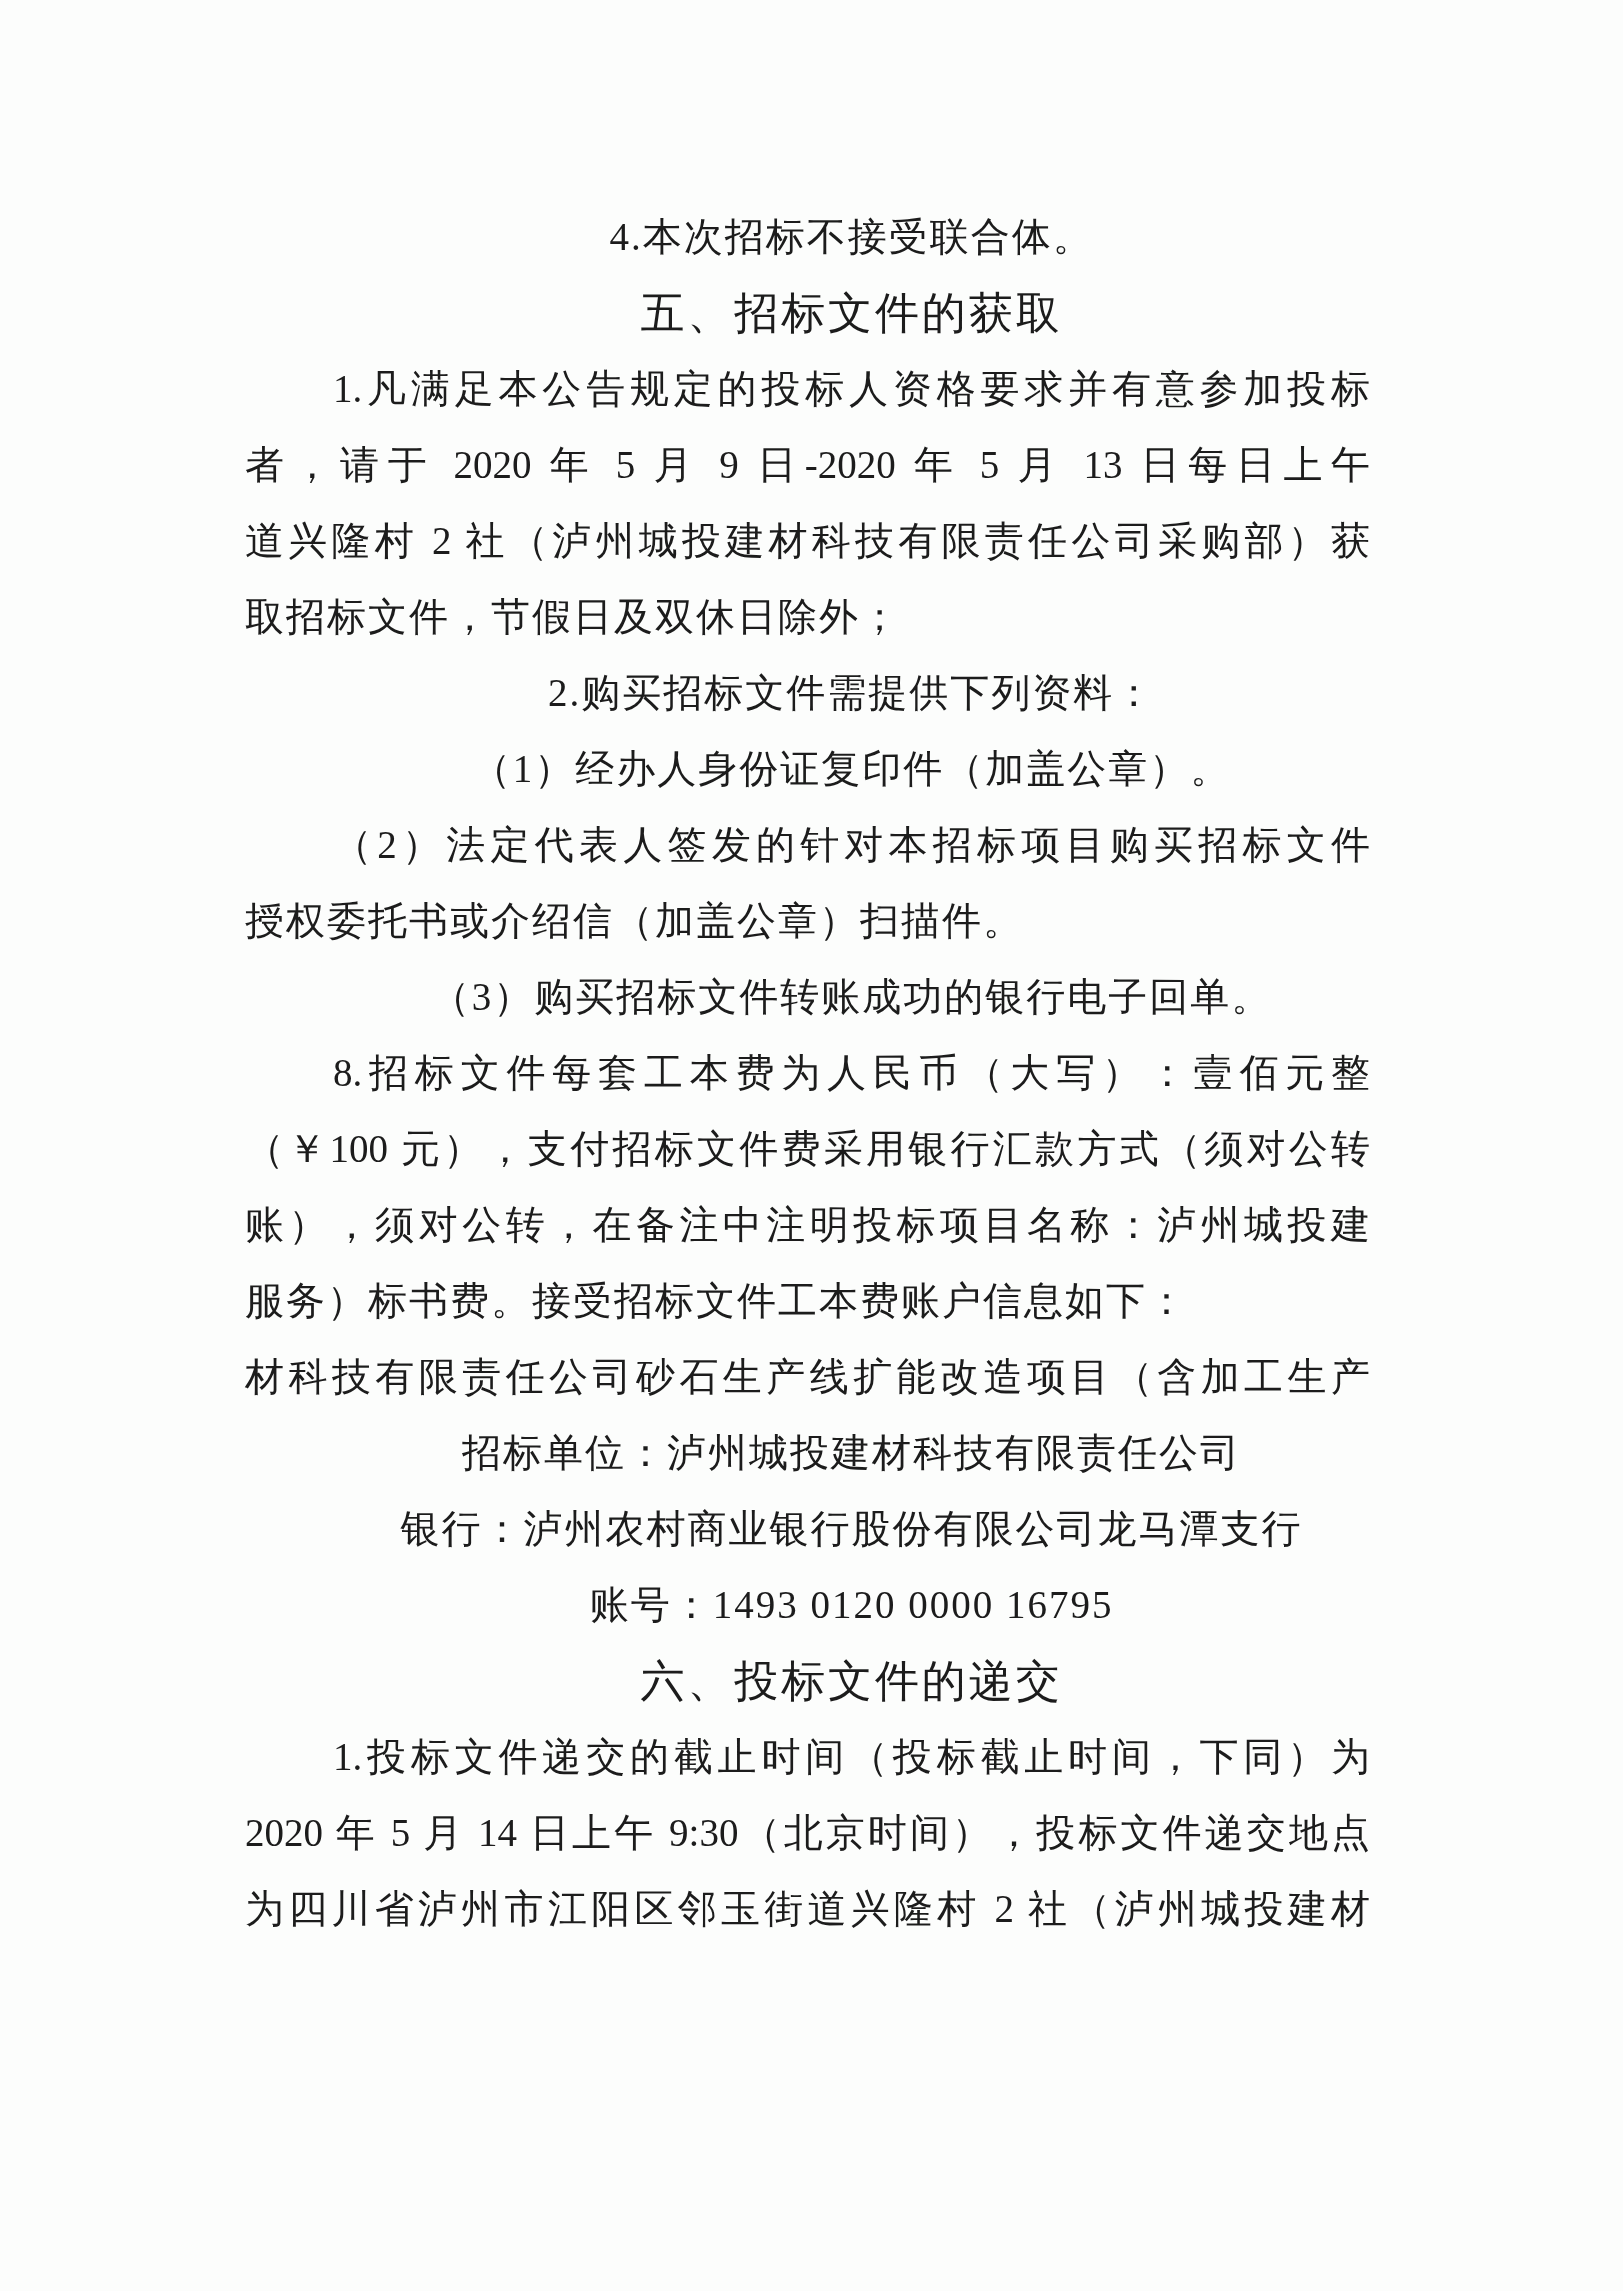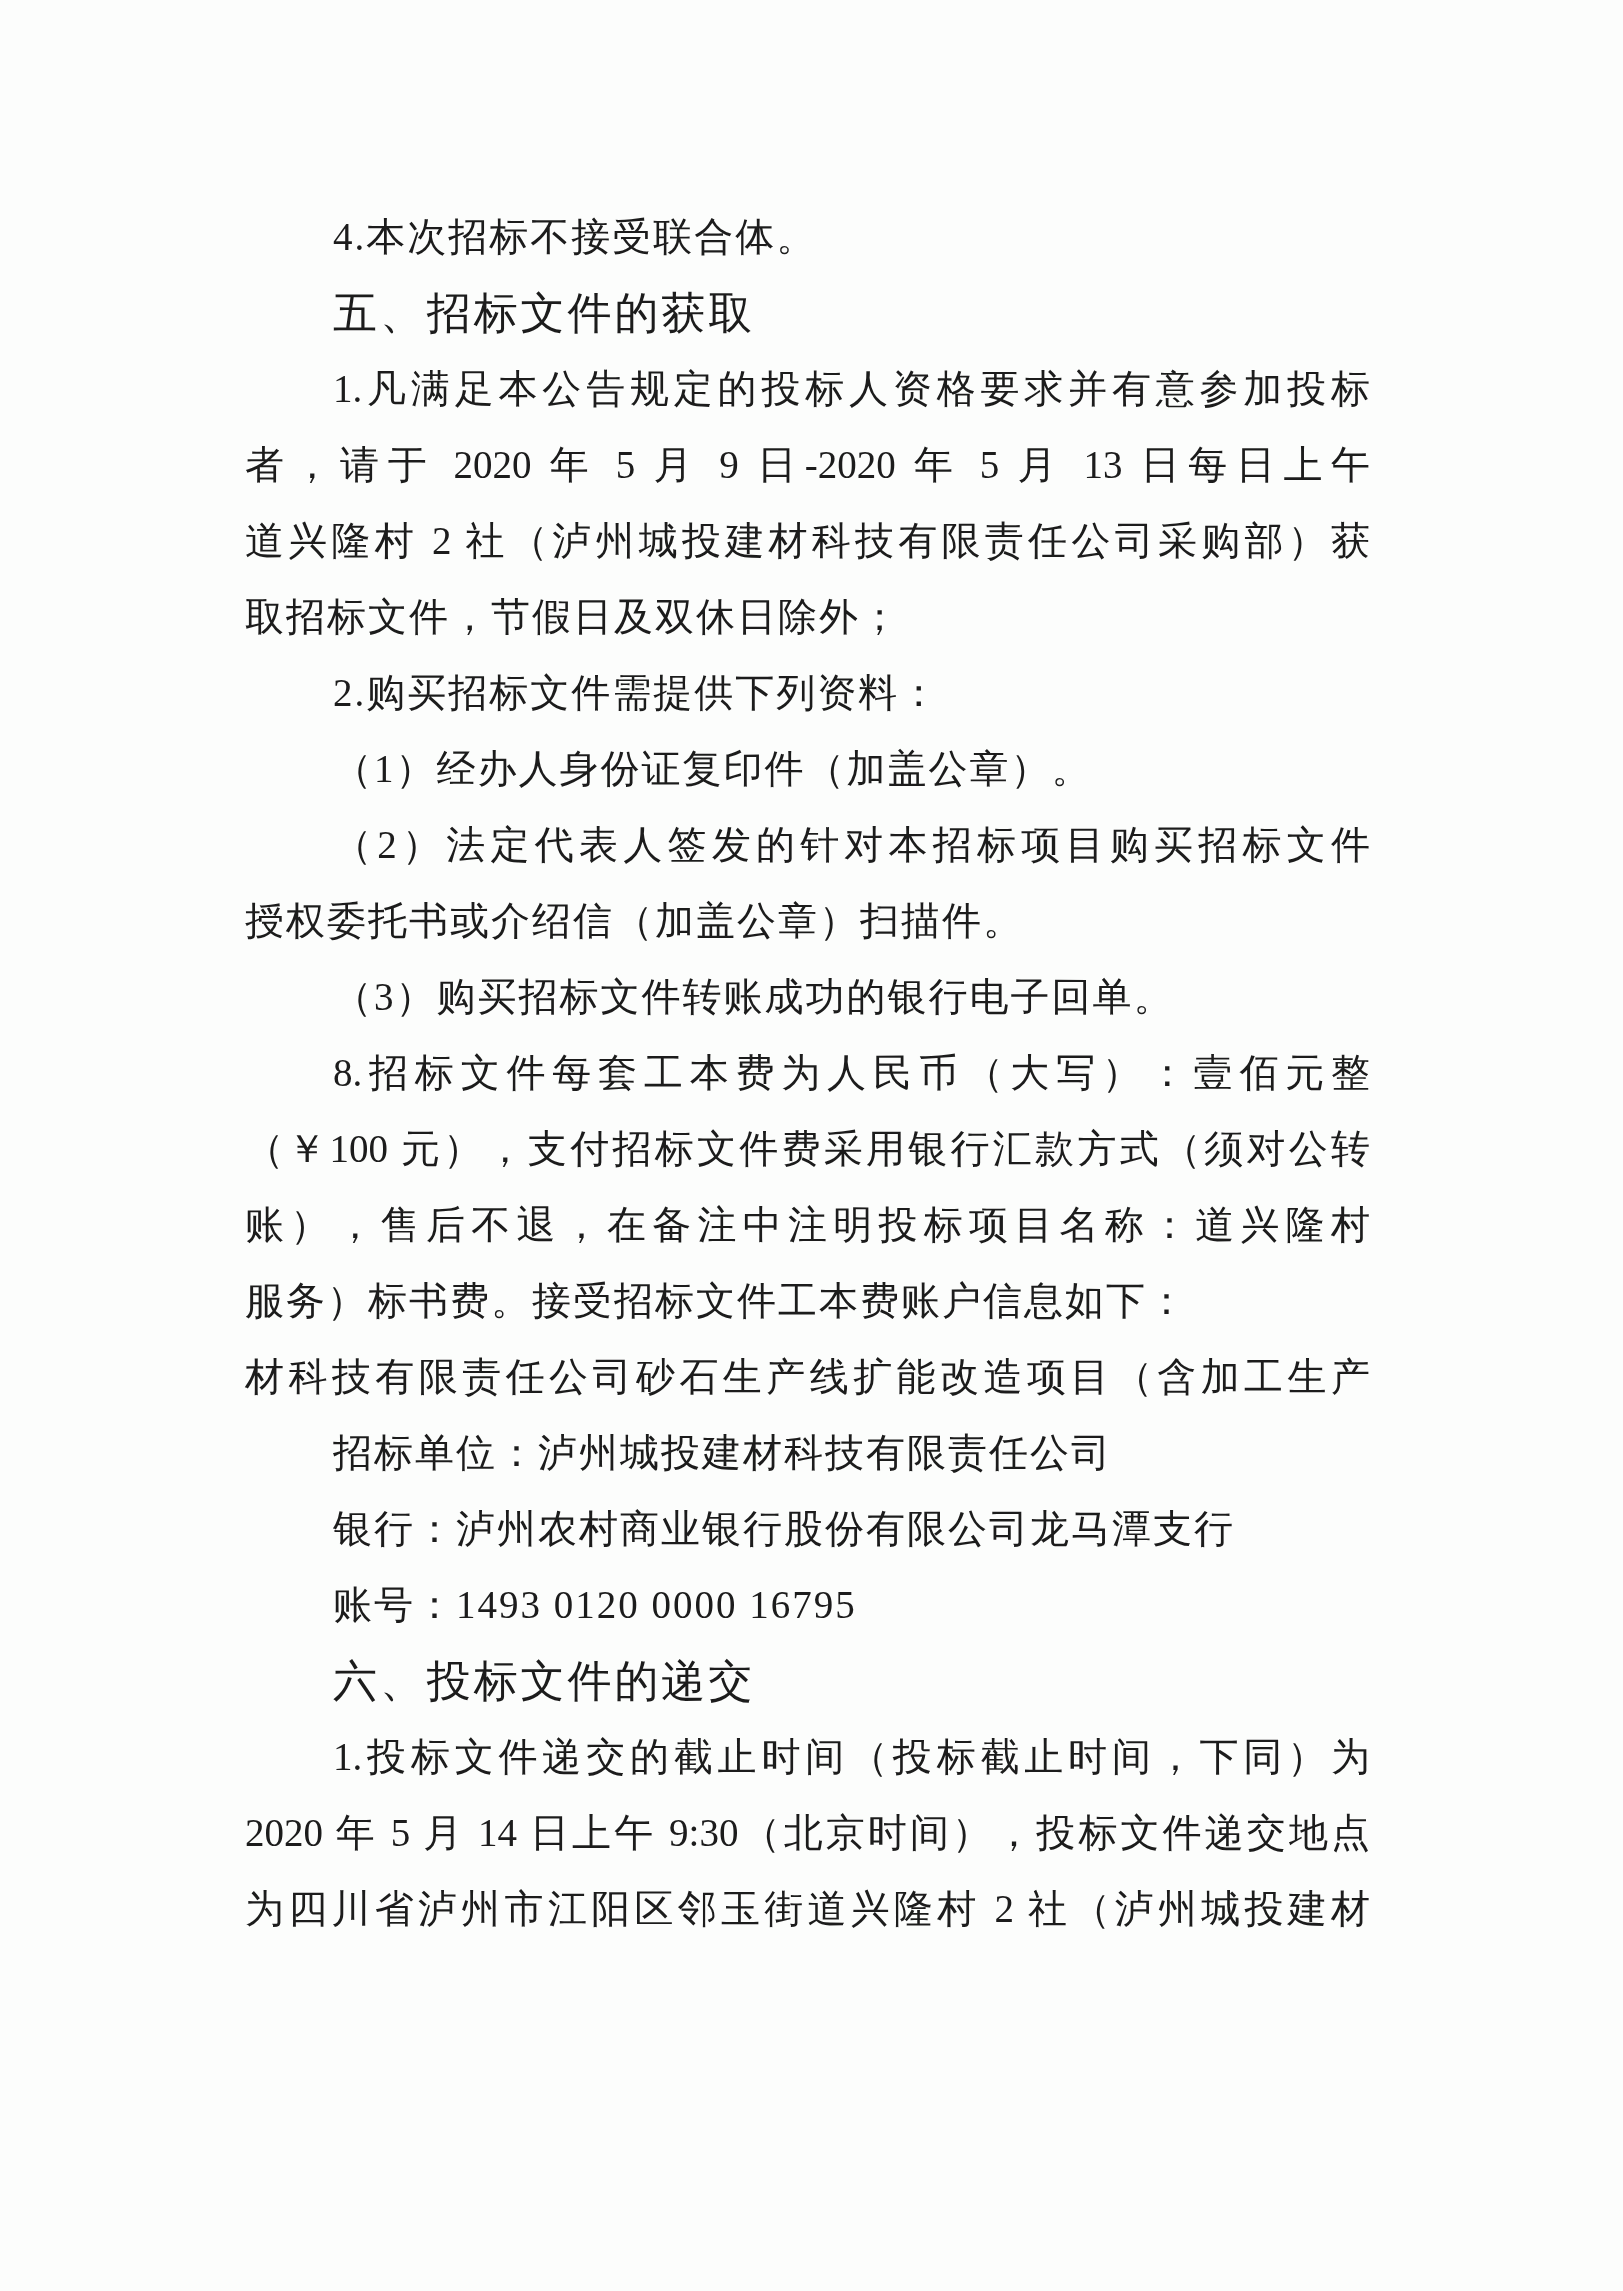--- a/index.html
+++ b/index.html
@@ -27,20 +27,21 @@
   .line {
     height: 76px;
     line-height: 76px;
     font-size: 39px;
     letter-spacing: 2px;
     white-space: normal;
     overflow: visible;
   }
   .indent {
     padding-left: 88px;
+    text-align: center;
   }
   .justify {
     letter-spacing: 0;
     text-align: justify;
     text-align-last: justify;
     font-family: Liberation Serif, serif;
   }
   .heading {
     font-family: "Liberation Sans", sans-serif;
     font-weight: normal;
@@ -59,21 +60,21 @@
     <div class="line justify">者，请于 2020 年 5 月 9 日-2020 年 5 月 13 日每日上午</div>
     <div class="line justify">道兴隆村 2 社（泸州城投建材科技有限责任公司采购部）获</div>
     <div class="line">取招标文件，节假日及双休日除外；</div>
     <div class="line indent">2.购买招标文件需提供下列资料：</div>
     <div class="line indent">（1）经办人身份证复印件（加盖公章）。</div>
     <div class="line indent justify">（2）法定代表人签发的针对本招标项目购买招标文件</div>
     <div class="line">授权委托书或介绍信（加盖公章）扫描件。</div>
     <div class="line indent">（3）购买招标文件转账成功的银行电子回单。</div>
     <div class="line indent justify">8.招标文件每套工本费为人民币（大写）：壹佰元整</div>
     <div class="line justify">（￥100 元），支付招标文件费采用银行汇款方式（须对公转</div>
-    <div class="line justify">账），售后不退，在备注中注明投标项目名称：道兴隆村</div>
+    <div class="line justify">账），须对公转，在备注中注明投标项目名称：泸州城投建</div>
     <div class="line">服务）标书费。接受招标文件工本费账户信息如下：</div>
     <div class="line justify">材科技有限责任公司砂石生产线扩能改造项目（含加工生产</div>
     <div class="line indent">招标单位：泸州城投建材科技有限责任公司</div>
     <div class="line indent">银行：泸州农村商业银行股份有限公司龙马潭支行</div>
     <div class="line indent">账号：1493 0120 0000 16795</div>
     <div class="line indent heading">六、投标文件的递交</div>
     <div class="line indent justify">1.投标文件递交的截止时间（投标截止时间，下同）为</div>
     <div class="line justify">2020 年 5 月 14 日上午 9:30（北京时间），投标文件递交地点</div>
     <div class="line justify">为四川省泸州市江阳区邻玉街道兴隆村 2 社（泸州城投建材</div>
   </div>

